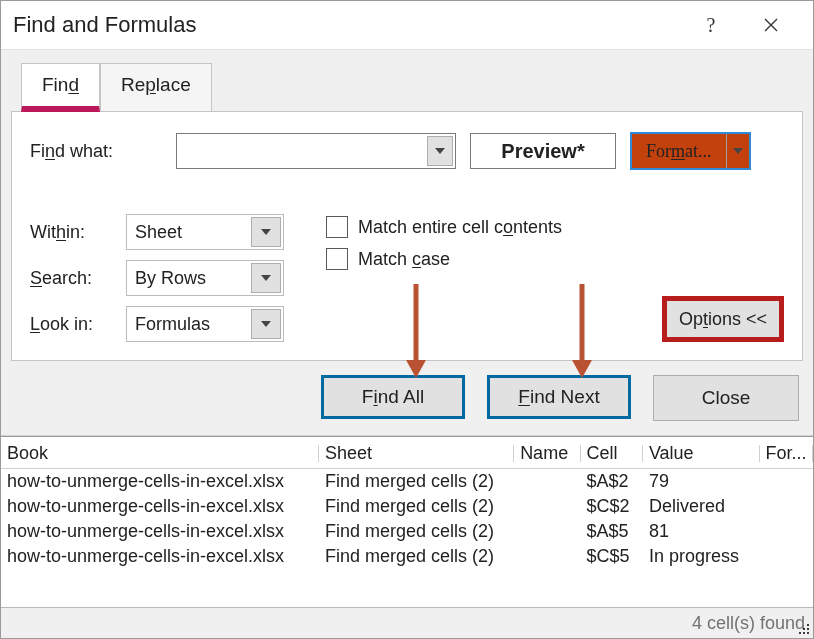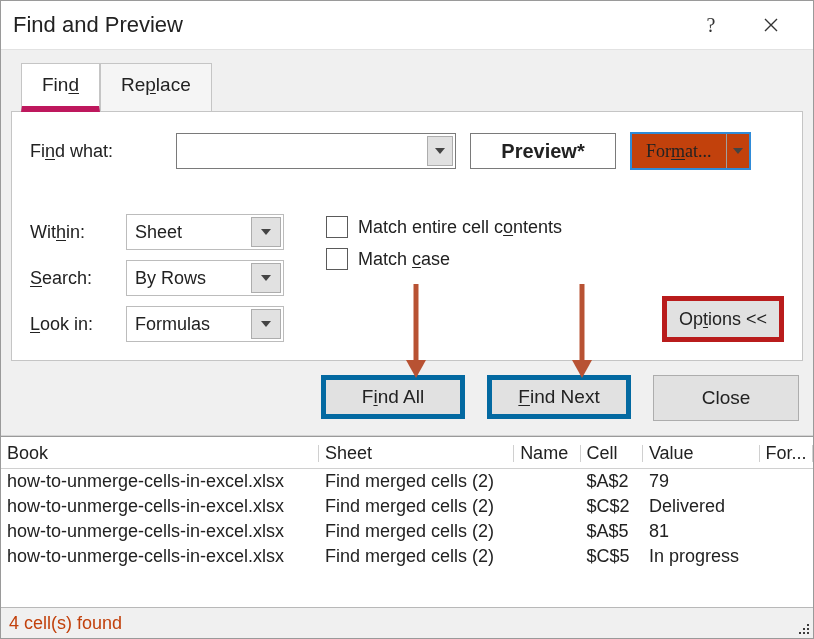--- a/index.html
+++ b/index.html
@@ -185,21 +185,21 @@
     border: 1px solid #adadad;
     background: #e1e1e1;
     width: 144px;
     height: 44px;
     display: flex;
     align-items: center;
     justify-content: center;
     font-size: 19px;
   }
   .big-btn.orange {
-    border: 5px solid #0369a1;
+    border: 3px solid #0369a1;
     box-sizing: border-box;
   }
   .results {
     border-top: 1px solid #9a9a9a;
   }
   .results table {
     width: 100%;
     border-collapse: collapse;
     font-size: 18px;
   }
@@ -232,36 +232,37 @@
   .statusbar {
     position: absolute;
     left: 0; right: 0; bottom: 0;
     height: 30px;
     border-top: 1px solid #b8b8b8;
     background: #f0f0f0;
     display: flex;
     align-items: center;
     padding: 0 8px;
     font-size: 18px;
-    color: #c2410c;
+    color: #737373;
+    justify-content: flex-end;
   }
   .grip {
     position: absolute;
     right: 3px; bottom: 3px;
     width: 14px; height: 14px;
     color:#8a8a8a;
   }
 </style>
 </head>
 <body>
 
 <div class="dialog">
 
   <div class="titlebar">
-    <div>Find and Preview</div>
+    <div>Find and Formulas</div>
     <div class="titlebar-spacer"></div>
     <div class="titlebar-btn help-btn">?</div>
     <div class="titlebar-btn">
       <svg width="16" height="16" viewBox="0 0 16 16">
           <path d="M2 2 L14 14 M14 2 L2 14" stroke="#333" stroke-width="1.4" fill="none"></path>
         </svg>
     </div>
   </div>
 
   <div class="upper">

